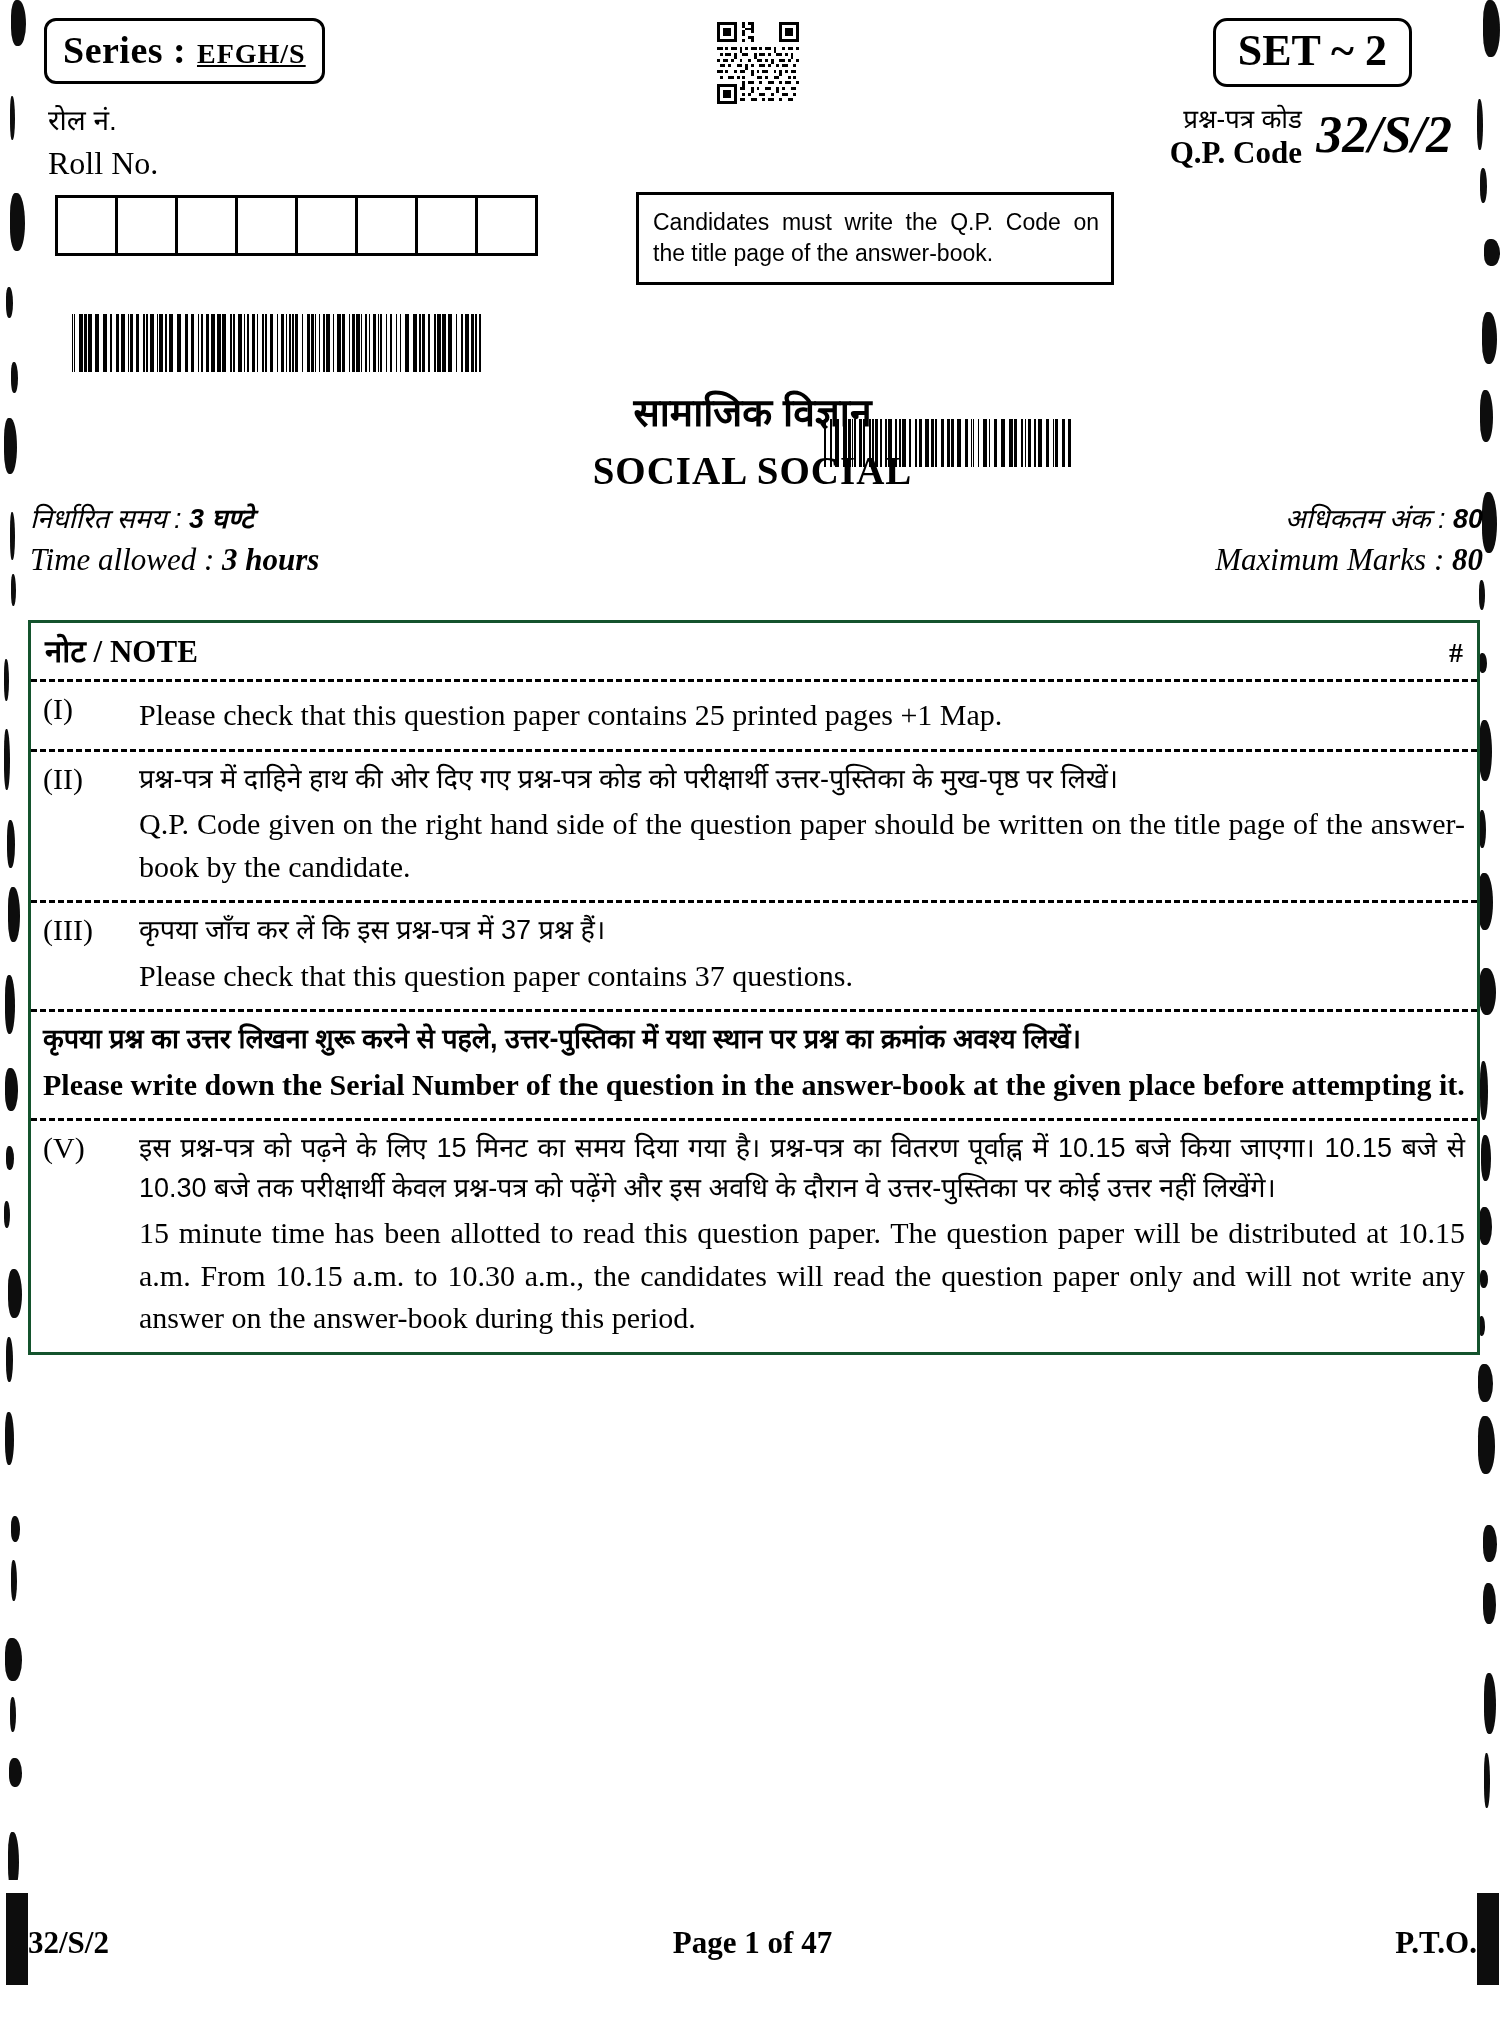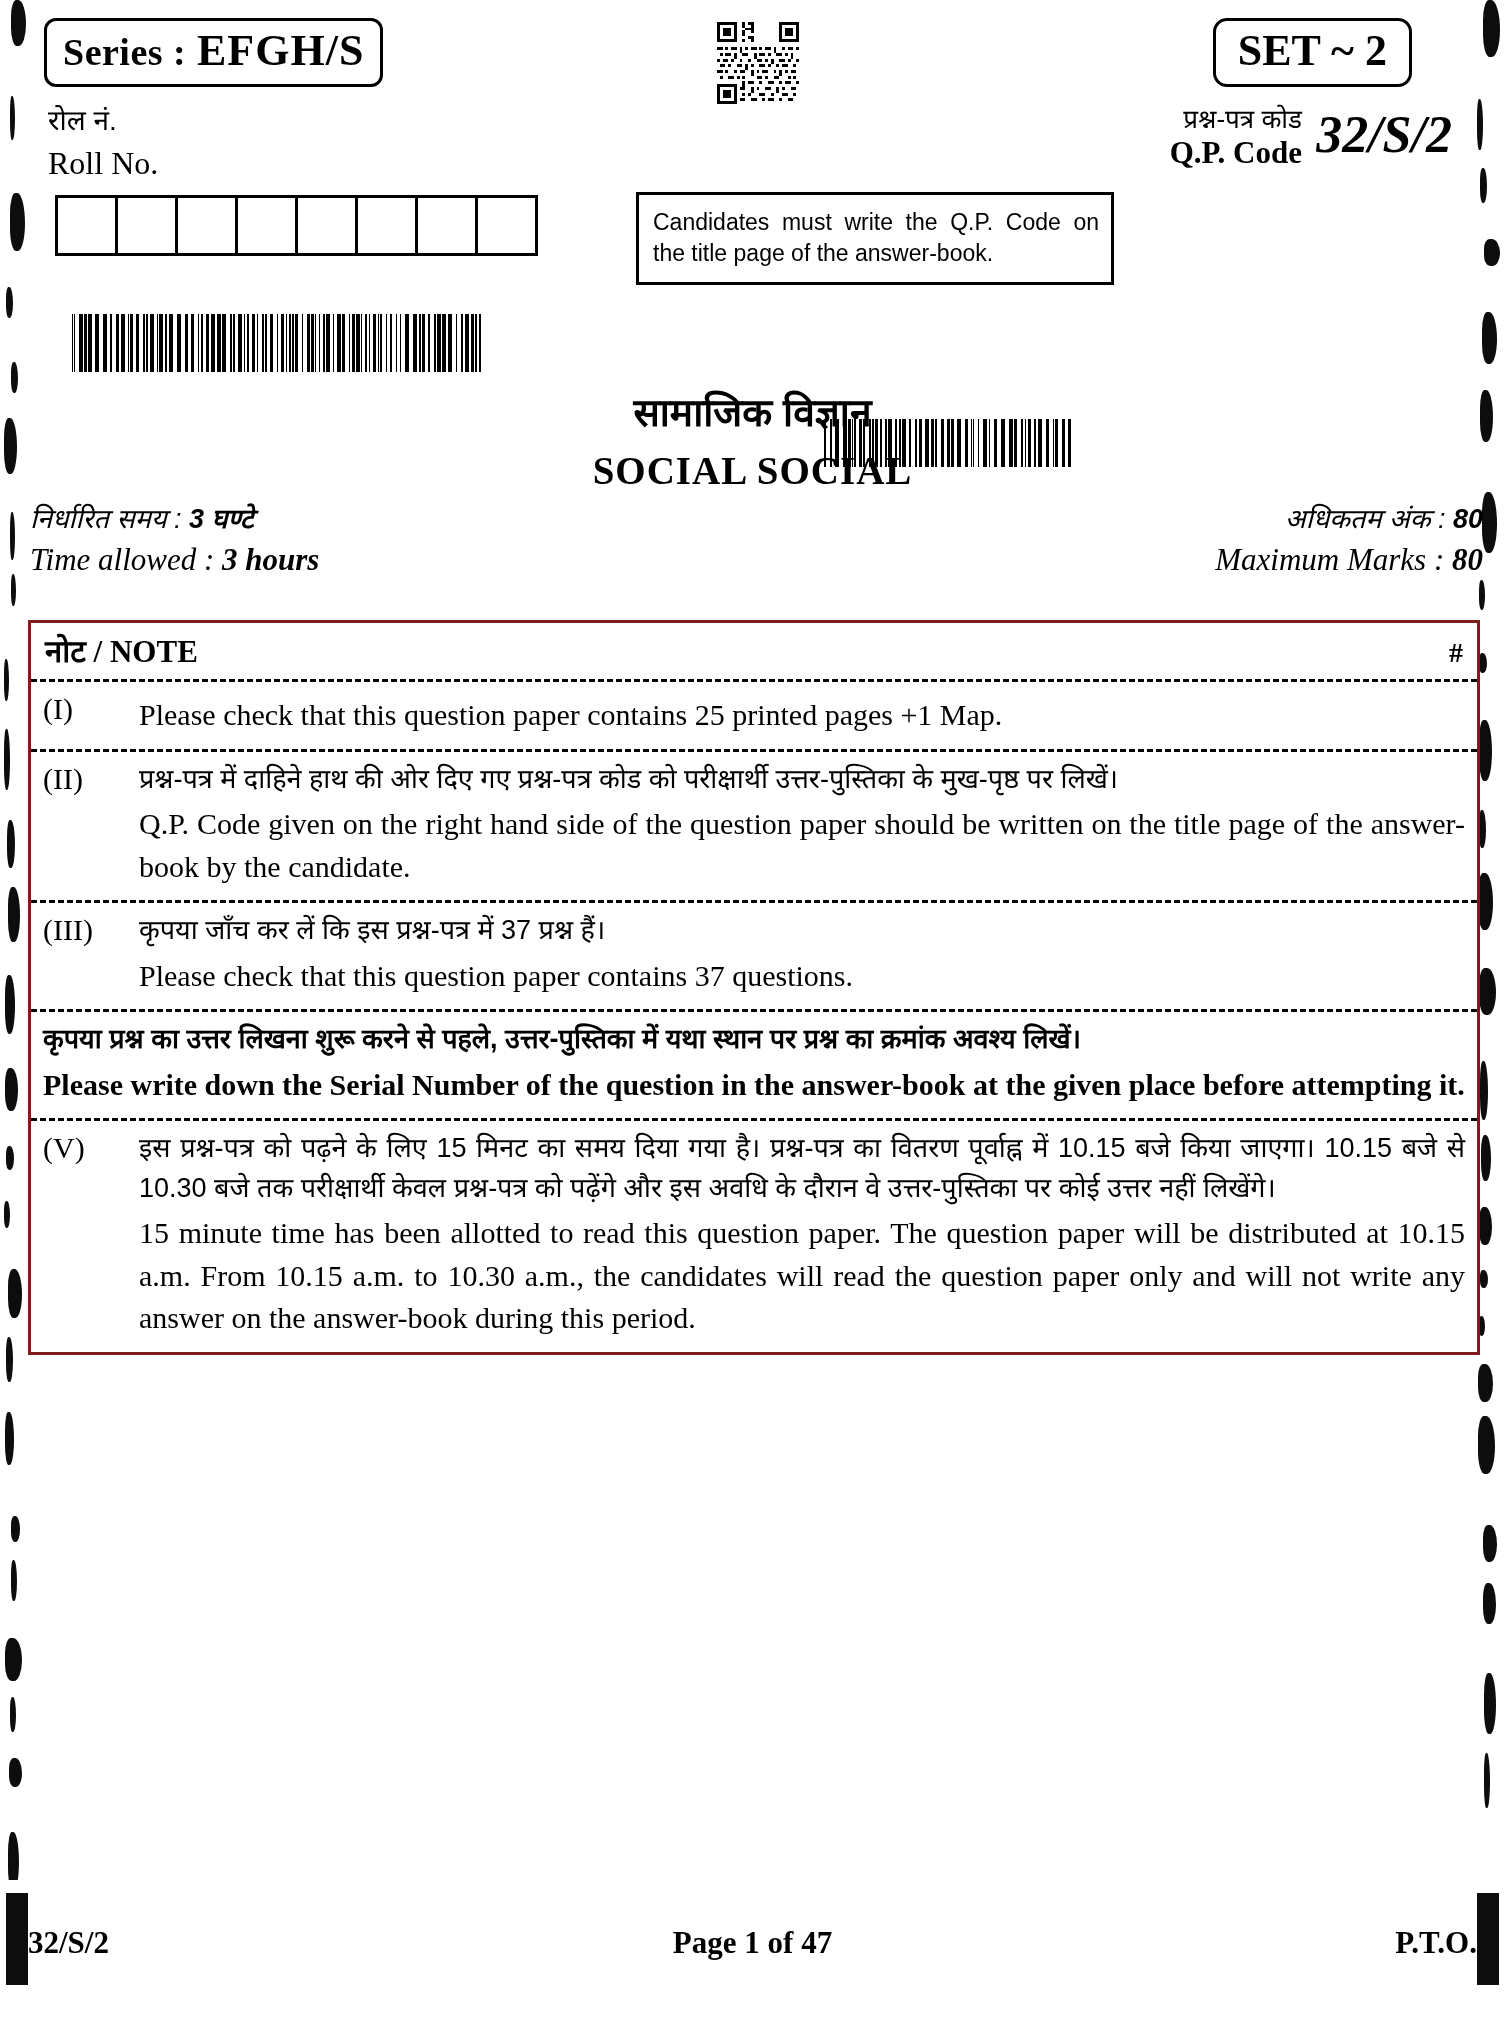--- a/index.html
+++ b/index.html
@@ -45,21 +45,21 @@
     top: 18px;
     border: 3px solid #000;
     border-radius: 12px;
     padding: 4px 16px 8px 16px;
     font-weight: bold;
     font-size: 41px;
     letter-spacing: .5px;
     white-space: nowrap;
   }
   .series-box .series-label { font-size: 38px; }
-  .series-box .series-value { font-size: 44px; letter-spacing: 1px; }
+  .series-box .series-value { font-size: 28px; letter-spacing: 1px; text-decoration: underline; }
 
   .set-box {
     position: absolute;
     right: 93px;
     top: 18px;
     border: 3px solid #000;
     border-radius: 14px;
     padding: 4px 22px 8px 22px;
     font-weight: bold;
     font-size: 44px;
@@ -205,21 +205,21 @@
     display: block;
   }
   .meta-left b, .meta-right b { font-weight: bold; }
 
   
   .note-table {
     position: absolute;
     left: 28px;
     top: 620px;
     width: 1452px;
-    border: 3px solid #7f1d1d;
+    border: 3px solid #14532d;
     box-sizing: border-box;
   }
   .note-head {
     display: flex;
     align-items: baseline;
     justify-content: space-between;
     padding: 6px 14px 8px 14px;
     font-size: 31px;
     font-weight: bold;
   }

